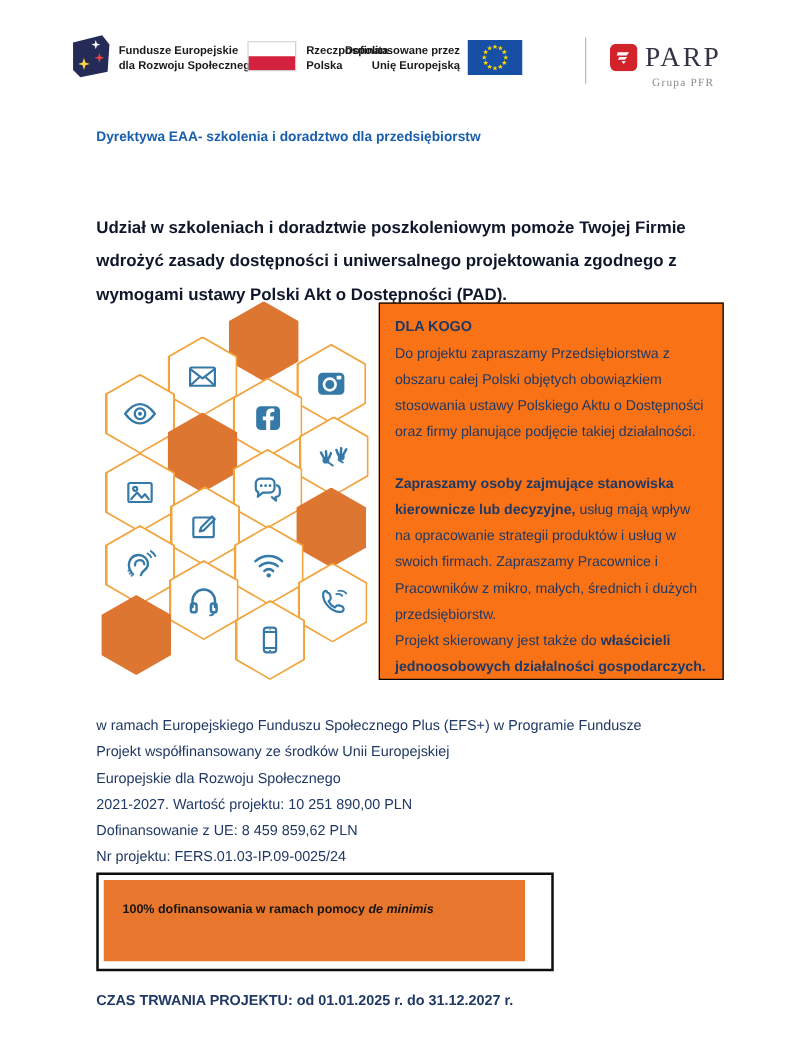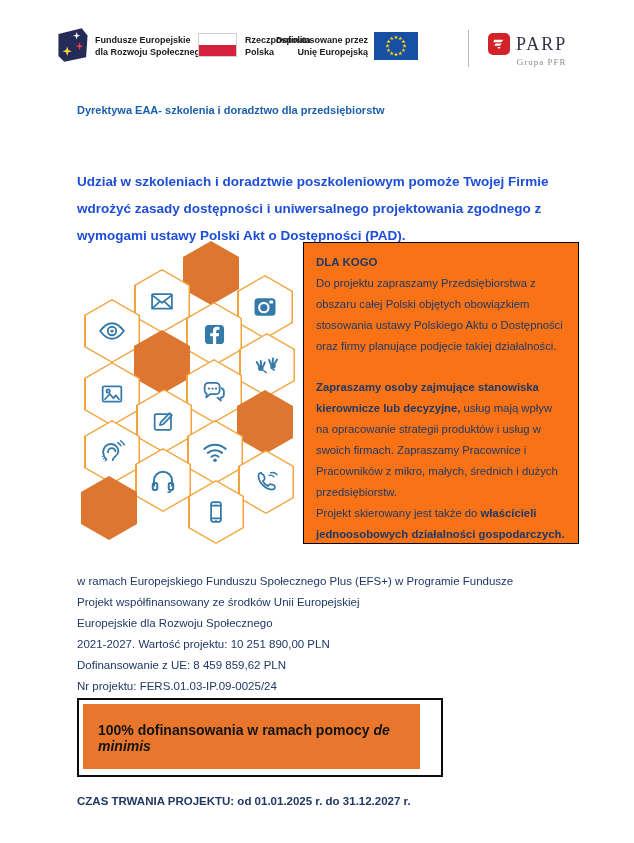--- a/index.html
+++ b/index.html
@@ -13,25 +13,25 @@
   .fe-text{position:absolute;left:95px;top:35px;}
   .pl-flag{position:absolute;left:198px;top:33px;width:39px;height:24px;border:1px solid #cfcfcf;box-sizing:border-box;}
   .pl-flag .w{height:50%;background:#ffffff;}
   .pl-flag .r{height:50%;background:#D4213D;}
   .pl-text{position:absolute;left:245px;top:35px;}
   .eu-text{position:absolute;left:250px;top:35px;width:118px;text-align:right;}
   .eu-flag{position:absolute;left:374px;top:32px;}
   .hdr-divider{position:absolute;left:468px;top:30px;width:1px;height:37px;background:#b9b9b9;}
   .parp{position:absolute;left:488px;top:33px;}
   .parp-row{display:flex;align-items:center;}
-  .parp-name{font-family:"Liberation Serif", serif;font-size:18px;letter-spacing:2px;color:#333347;margin-left:6px;}
+  .parp-name{font-family:"Liberation Serif", serif;font-size:22px;letter-spacing:2px;color:#333347;margin-left:6px;}
   .parp-group{font-family:"Liberation Serif", serif;font-size:9px;letter-spacing:1px;color:#8b8b8b;margin-top:2px;text-align:center;padding-left:28px;}
   
   .title{position:absolute;left:77px;top:104px;width:520px;font-size:11px;font-weight:700;color:#1A5FAD;}
-  .intro{position:absolute;left:77px;top:168px;width:520px;font-size:13.5px;font-weight:700;color:#1d4ed8;line-height:27px;}
+  .intro{position:absolute;left:77px;top:168px;width:520px;font-size:13.5px;font-weight:700;color:#0f172a;line-height:27px;}
   
   .hexwrap{position:absolute;left:0;top:0;width:634px;height:843px;pointer-events:none;}
   .hex{position:absolute;width:56px;height:64px;}
   .hex .shape{position:absolute;inset:0;clip-path:polygon(50% 0,100% 25%,100% 75%,50% 100%,0 75%,0 25%);background:#F2A33C;}
   .hex .inner{position:absolute;inset:1.5px;clip-path:polygon(50% 0,100% 25%,100% 75%,50% 100%,0 75%,0 25%);background:#ffffff;display:flex;align-items:center;justify-content:center;}
   .hex.filled .shape{background:#DD7630;}
   .hex svg{display:block;}
   
   .dlakogo{
     position:absolute;left:303px;top:242px;width:276px;height:302px;box-sizing:border-box;
@@ -41,21 +41,21 @@
   .dlakogo h3{margin:0;font-size:11.5px;font-weight:700;color:#1F3864;line-height:21px;}
   .dlakogo p{margin:0;}
   .dlakogo p.gap{margin-top:20px;}
   .b{font-weight:700;}
   
   .funding{position:absolute;left:77px;top:571px;width:530px;font-size:11.5px;line-height:21px;color:#1F3864;}
   
   .banner-outer{position:absolute;left:77px;top:698px;width:366px;height:79px;box-sizing:border-box;border:2px solid #0d0d0d;background:#ffffff;}
   .banner-inner{position:absolute;left:4px;top:4px;right:21px;bottom:6px;background:#E8772D;color:#141414;padding:13px 0 0 15px;box-sizing:border-box;}
   .banner-inner .l1{font-size:12.3px;font-weight:700;letter-spacing:.2px;}
-  .banner-inner .l2{font-size:14px;font-weight:700;margin-top:5px;}
+  .banner-inner .l2{font-size:10px;font-weight:700;margin-top:5px;}
   
   .duration{position:absolute;left:77px;top:795px;font-size:11.5px;font-weight:700;color:#1F3864;}
 </style>
 </head>
 <body>
 
 <div class="page">
 
   <div class="fe-flag">
     <svg width="32" height="38" viewBox="0 0 44 50">

